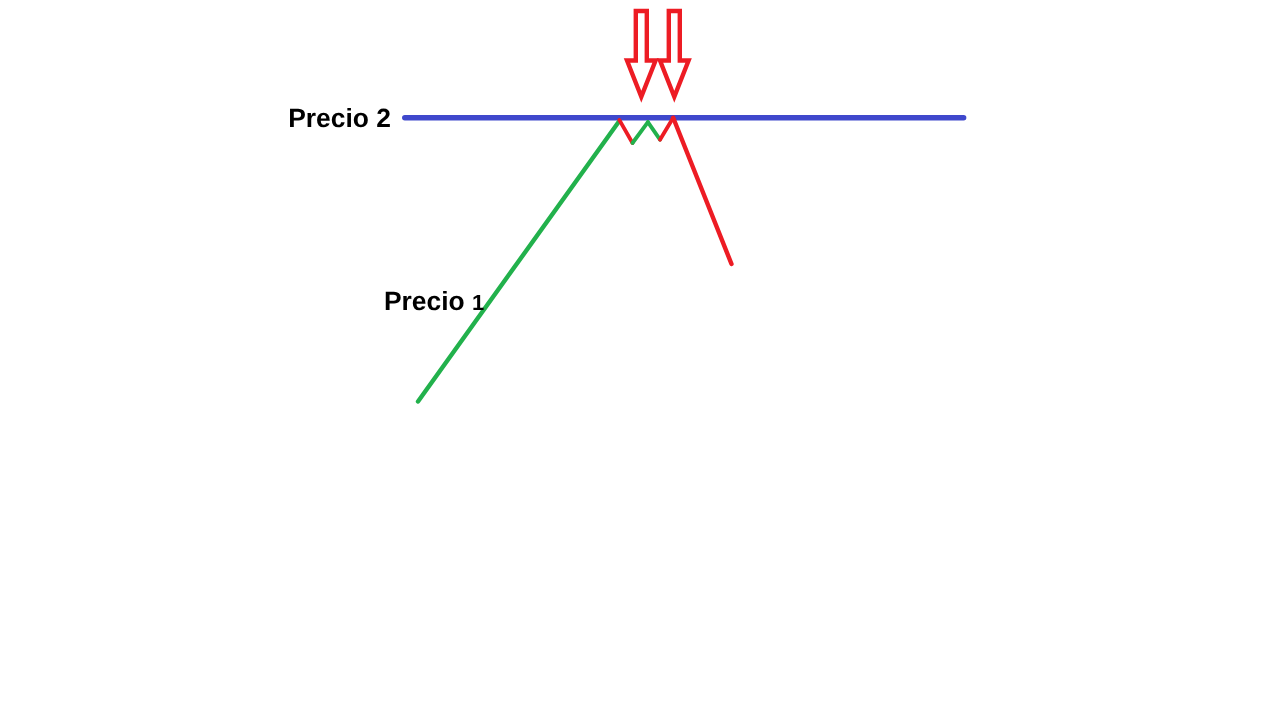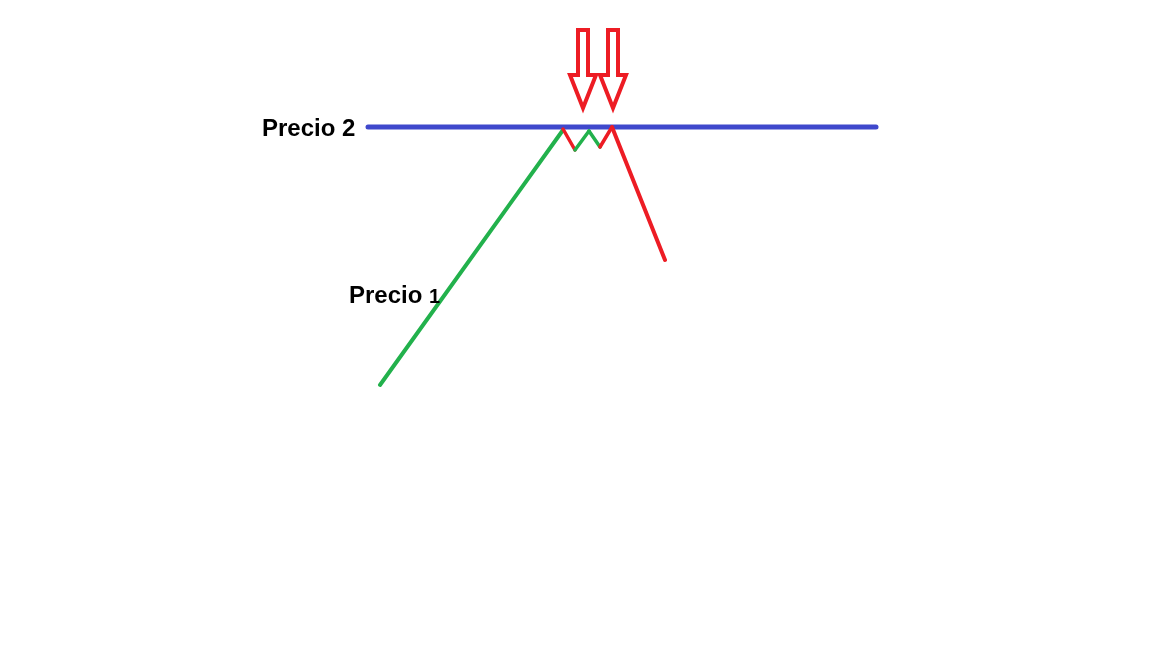--- a/index.html
+++ b/index.html
@@ -9,21 +9,20 @@
   }
   body {
     font-family: "Liberation Sans", sans-serif;
   }
   .canvas {
     position: relative;
     width: 1152px;
     height: 472px;
     background: #ffffff;
     overflow: hidden;
-    margin-top: 20px;
   }
   .diagram-svg {
     position: absolute;
     left: 0;
     top: 0;
   }
   .label {
     position: absolute;
     font-weight: 700;
     color: #000000;

